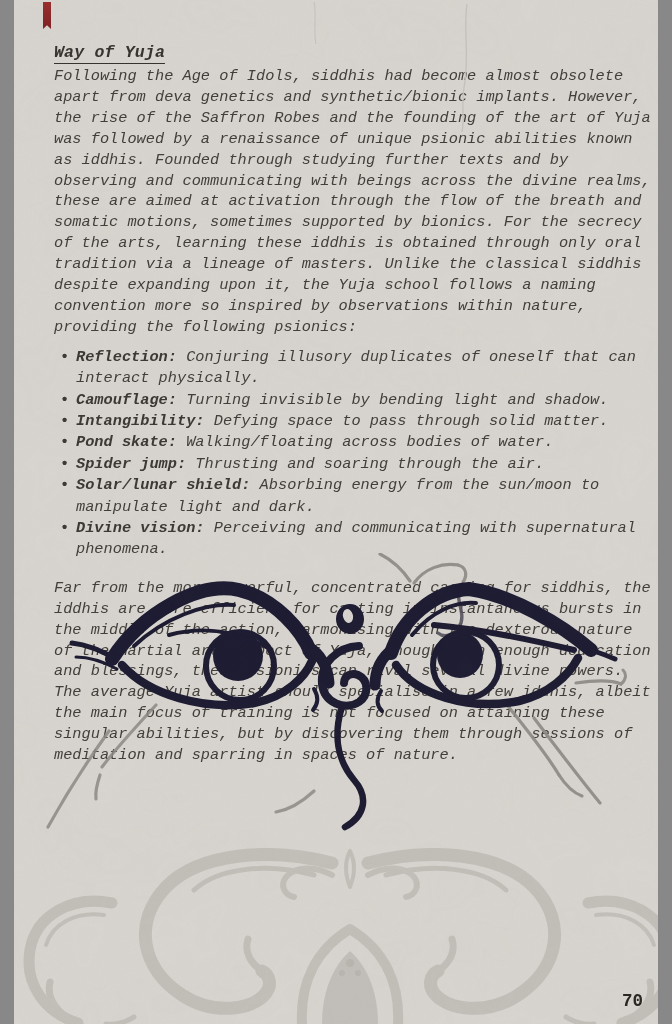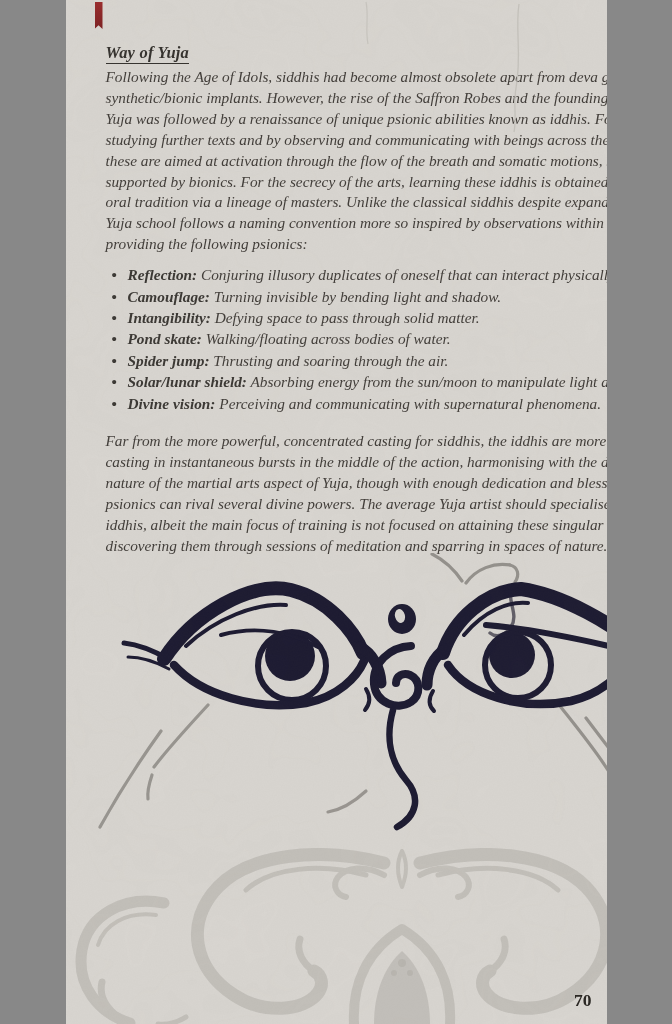--- a/index.html
+++ b/index.html
@@ -1,19 +1,19 @@
 <!DOCTYPE html>
 <html><head>
 <meta charset="utf-8">
 <style>
   html,body { margin:0; padding:0; background:#888; }
   .page {
-    position:relative; width:541px; height:1024px; margin:0 auto;
+    position:relative; width:644px; height:1024px; margin:0 auto;
     background:#d9d6d1; overflow:hidden;
-    font-family:Liberation Serif, serif;
+    font-family:Liberation Mono, monospace;
   }
   .overlay { position:absolute; inset:0; pointer-events:none; }
   .vignette {
     position:absolute; inset:0; pointer-events:none;
     background: radial-gradient(135% 120% at 50% 45%, rgba(0,0,0,0) 58%, rgba(62,56,50,0.10) 100%);
   }
   .ribbon {
     position:absolute; left:29px; top:2px; width:8px; height:27px;
     background:linear-gradient(#9a2a2b,#7c1f21);
     clip-path:polygon(0 0,100% 0,100% 100%,50% 86%,0 100%);

